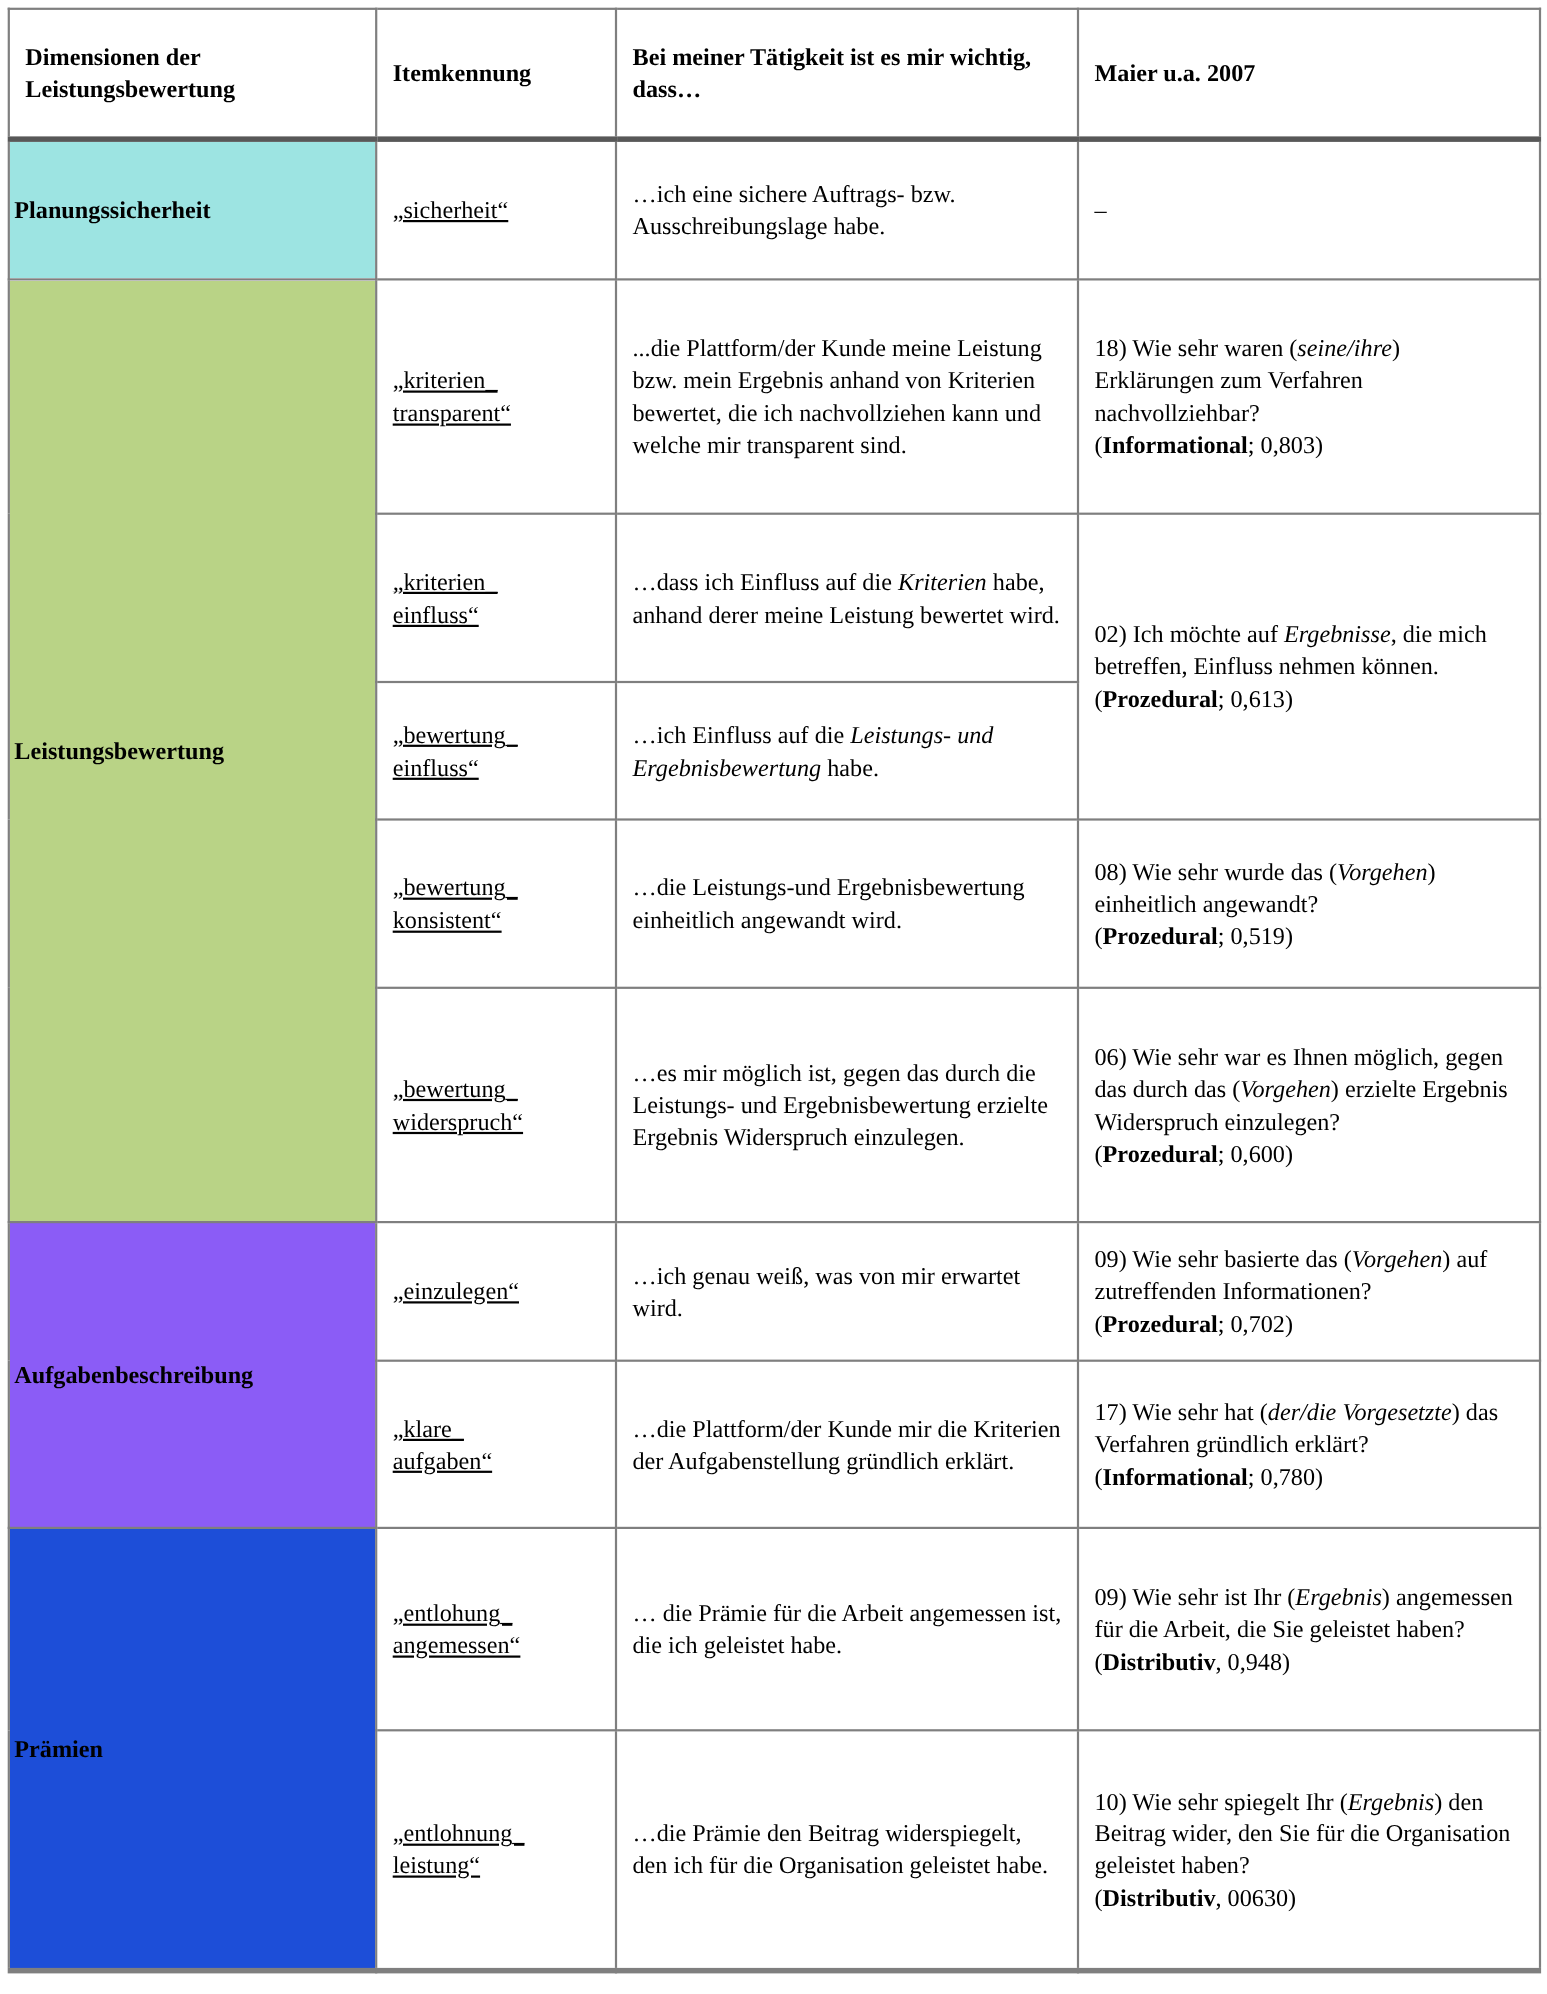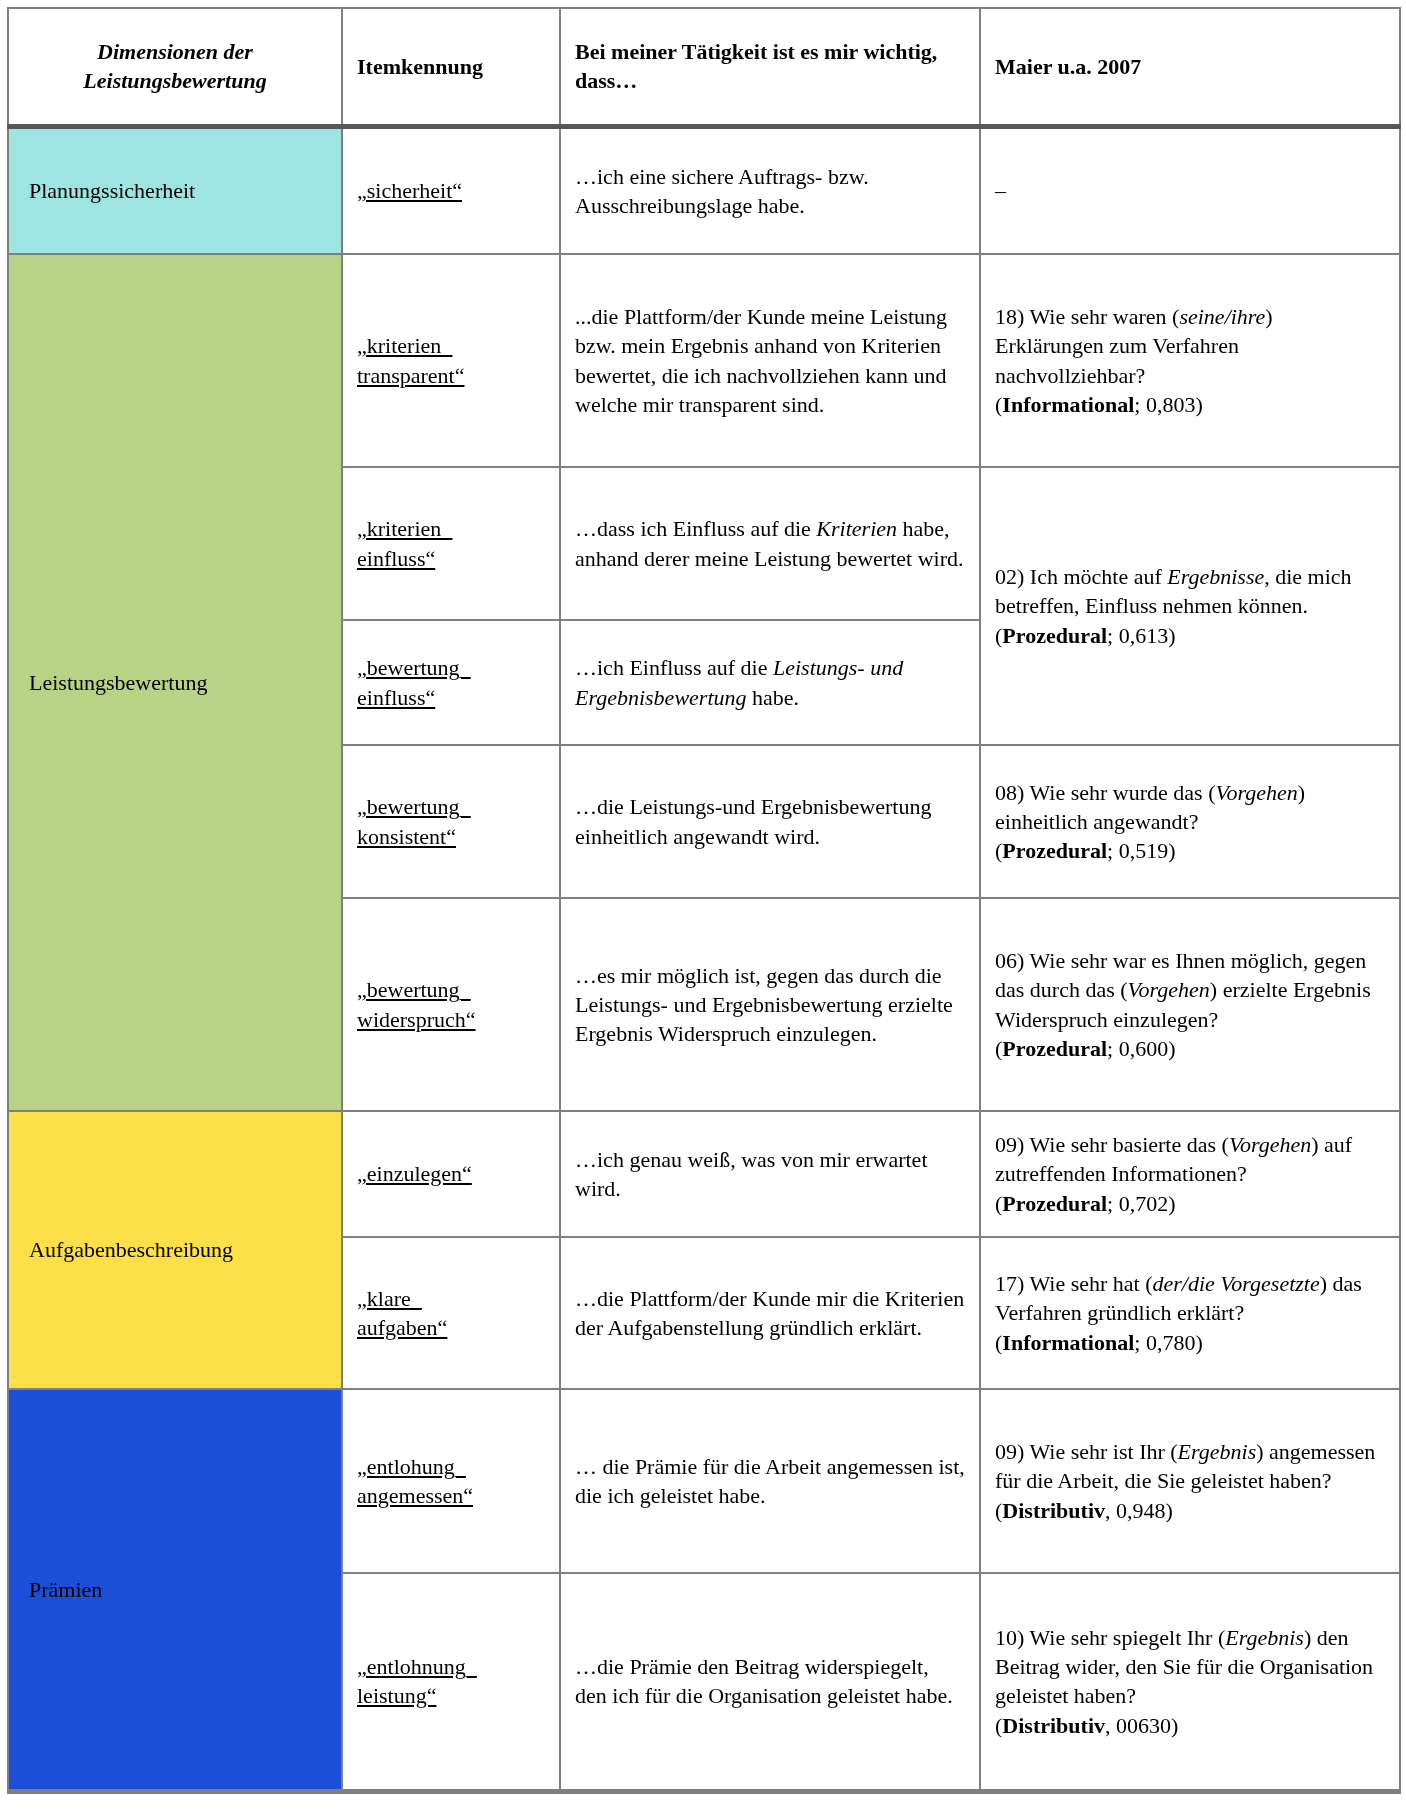--- a/index.html
+++ b/index.html
@@ -25,25 +25,25 @@
     font-size: 22px;
     line-height: 1.33;
     text-align: left;
     overflow: hidden;
   }
   .grid thead th {
     border-bottom: 5px solid #585858;
     font-weight: bold;
     background: #ffffff;
   }
-  th.c-dim { text-align: center; white-space: pre-line; font-style: italic; }
+  th.c-dim { white-space: pre-line; }
 
   td.dim {
-    font-weight: normal;
-    padding-left: 20px;
+    font-weight: bold;
+    padding-left: 4px;
   }
   td.item   { white-space: pre-line; text-decoration: underline; }
   td.rich   { white-space: pre-line; }
 
   .it { font-style: italic; }
   .bd { font-weight: bold; }
 
   
   .h118 { height: 118px; }
   .h128 { height: 128px; }
@@ -113,21 +113,21 @@
       </tr>
       <tr class="h213">
         <td class="item">„bewertung_
 widerspruch“</td>
         <td class="rich"><span>…es mir möglich ist, gegen das durch die Leistungs- und Ergebnisbewertung erzielte Ergebnis Widerspruch einzulegen.</span></td>
         <td class="rich"><span>06) Wie sehr war es Ihnen möglich, gegen das durch das (</span><span class="it">Vorgehen</span><span>) erzielte Ergebnis Widerspruch einzulegen?
 (</span><span class="bd">Prozedural</span><span>; 0,600)</span></td>
       </tr>
 
       <tr class="h126">
-        <td class="dim" rowspan="2" style="background-color: #fde047;">Aufgabenbeschreibung</td>
+        <td class="dim" rowspan="2" style="background-color: #8b5cf6;">Aufgabenbeschreibung</td>
         <td class="item">„einzulegen“</td>
         <td class="rich"><span>…ich genau weiß, was von mir erwartet wird.</span></td>
         <td class="rich"><span>09) Wie sehr basierte das (</span><span class="it">Vorgehen</span><span>) auf zutreffenden Informationen?
 (</span><span class="bd">Prozedural</span><span>; 0,702)</span></td>
       </tr>
       <tr class="h152">
         <td class="item">„klare_
 aufgaben“</td>
         <td class="rich"><span>…die Plattform/der Kunde mir die Kriterien der Aufgabenstellung gründlich erklärt.</span></td>
         <td class="rich"><span>17) Wie sehr hat (</span><span class="it">der/die Vorgesetzte</span><span>) das Verfahren gründlich erklärt?

